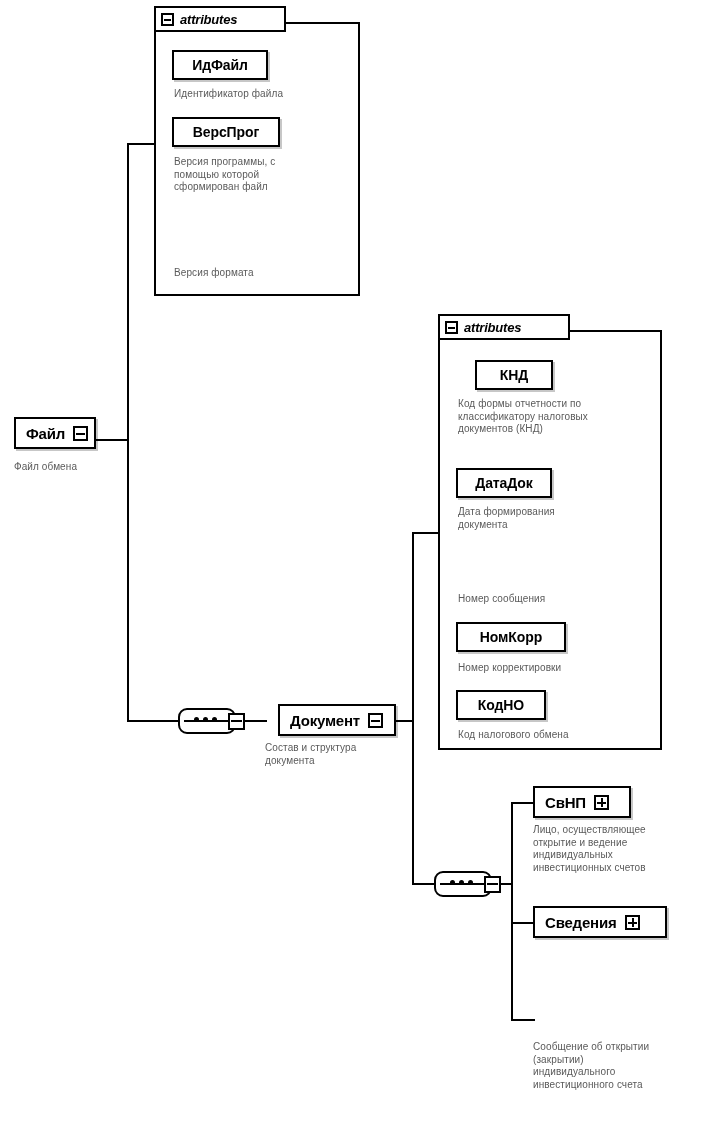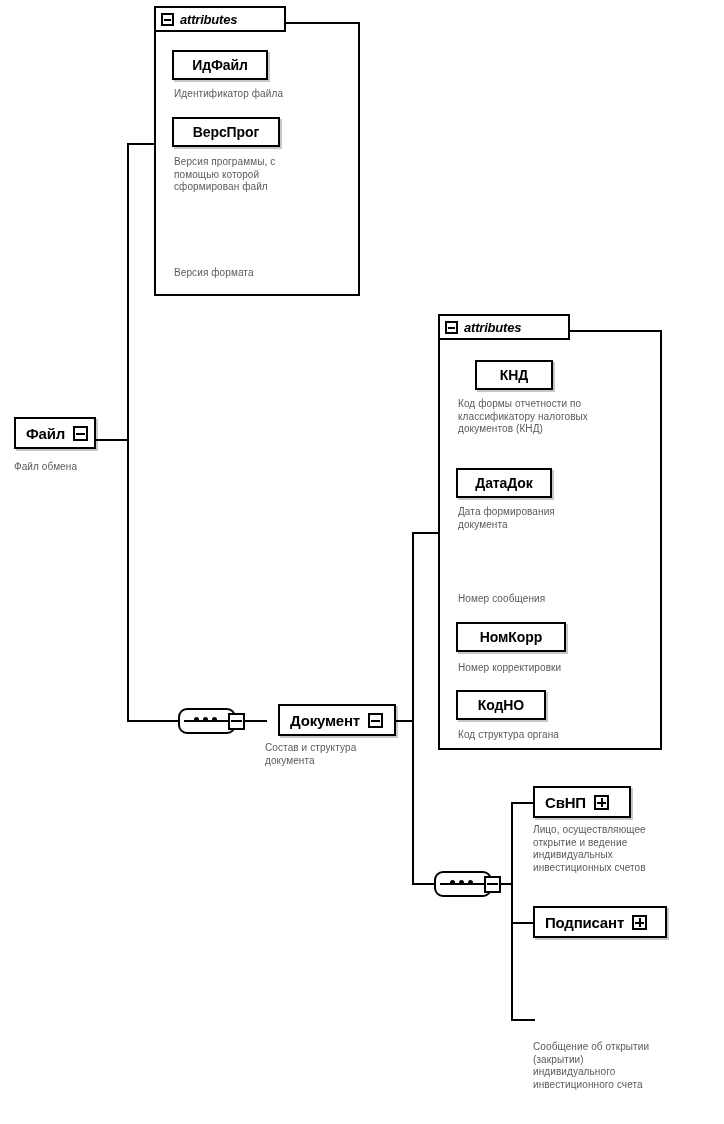--- a/index.html
+++ b/index.html
@@ -283,21 +283,21 @@
   <div class="doc" style="left:458px; top:593px; width:200px;">Номер сообщения</div>
 
   <div class="attr" style="left:456px; top:622px; width:110px;">
     <span>НомКорр</span>
   </div>
   <div class="doc" style="left:458px; top:662px; width:200px;">Номер корректировки</div>
 
   <div class="attr" style="left:456px; top:690px; width:90px;">
     <span>КодНО</span>
   </div>
-  <div class="doc" style="left:458px; top:729px; width:200px;">Код структура органа</div>
+  <div class="doc" style="left:458px; top:729px; width:200px;">Код налогового обмена</div>
 
   <div class="seq" style="left:434px; top:871px;">
     <div class="body"></div>
     <div class="bar"></div>
     <div class="dots">
         <i></i>
         <i></i>
         <i></i>
       </div>
   </div>
@@ -312,21 +312,21 @@
   <div class="node" style="left:533px; top:786px; width:98px;">
     <span class="nlbl">СвНП</span>
     <span class="pm plus"></span>
   </div>
   <div class="doc" style="left:533px; top:824px; width:190px;">Лицо, осуществляющее
 открытие и ведение
 индивидуальных
 инвестиционных счетов</div>
 
   <div class="node" style="left:533px; top:906px; width:134px;">
-    <span class="nlbl">Подписант</span>
+    <span class="nlbl">Сведения</span>
     <span class="pm plus"></span>
   </div>
 
   <div class="doc" style="left:533px; top:1041px; width:190px;">Сообщение об открытии
 (закрытии)
 индивидуального
 инвестиционного счета</div>
 
 </div>
 

